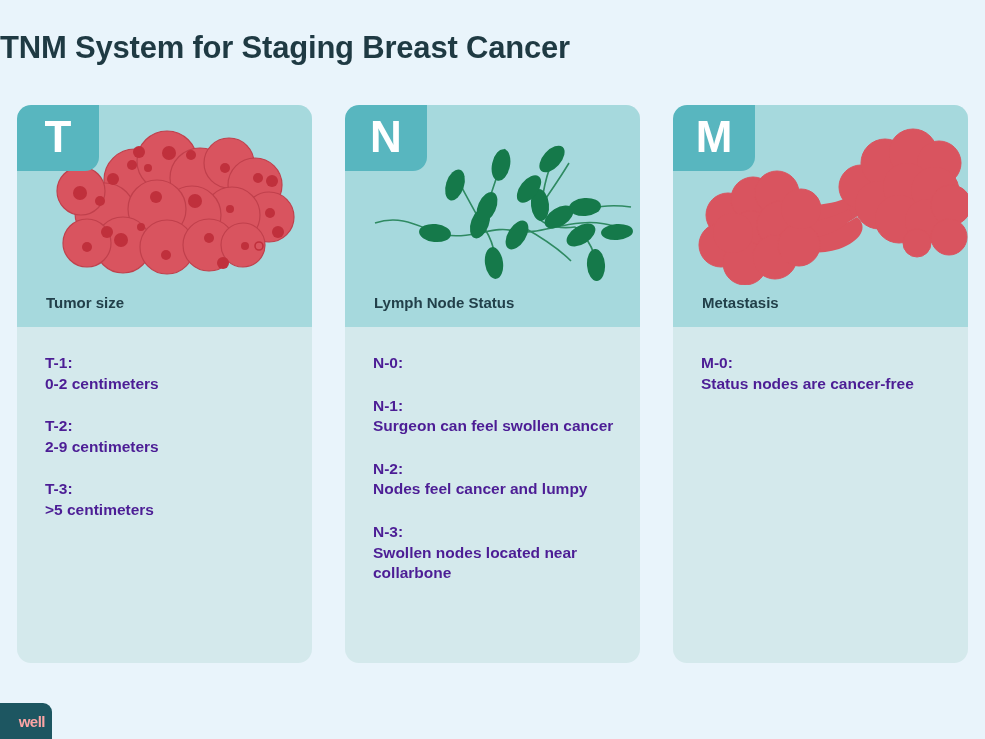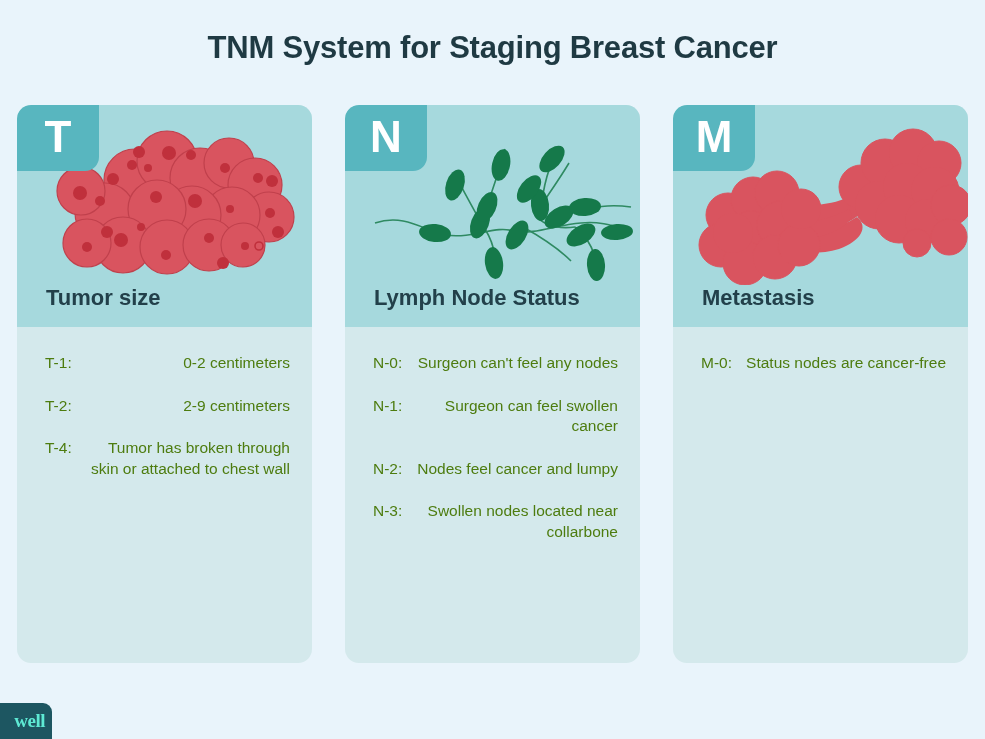--- a/index.html
+++ b/index.html
@@ -6,21 +6,20 @@
   body{
     width:985px;height:739px;
     background:#e9f4fb;
     font-family:"Liberation Sans", sans-serif;
     overflow:hidden;
     position:relative;
   }
   .page-title{
     position:absolute;
     top:30px;left:0;width:985px;
-    text-align:center;
     font-size:31px;
     font-weight:bold;
     color:#1f3a43;
     letter-spacing:-0.2px;
   }
   .columns{
     position:absolute;
     top:105px;left:17px;
     width:951px;height:558px;
     display:flex;
@@ -62,63 +61,62 @@
   }
   .art{
     position:absolute;
     top:0;left:0;
     width:295px;height:180px;
     z-index:1;
   }
   .card-label{
     position:absolute;
     left:29px;bottom:16px;
-    font-size:22px;
+    font-size:15px;
     font-weight:bold;
     color:#22404a;
     z-index:2;
   }
   .card-body{
     padding:26px 22px 10px 28px;
     flex:1;
   }
   .item{
     display:flex;
     font-size:15.5px;
-    font-weight:normal;
-    color:#4d7c0f;
+    font-weight:bold;
+    color:#4c1d95;
     line-height:1.33;
     margin-bottom:22px;
+    flex-direction:column;
   }
   .item-key{
     white-space:nowrap;
     padding-right:6px;
   }
   .item-text{
     flex:1;
-    text-align:right;
   }
   .logo{
     position:absolute;
     left:-34px;bottom:0;
     width:86px;height:36px;
     background:#1d5661;
     border-top-right-radius:9px;
     display:flex;
     align-items:center;
     justify-content:flex-end;
     padding-right:7px;
     box-sizing:border-box;
   }
   .logo-text{
-    color:#5eead4;
-    font-size:19px;
+    color:#fca5a5;
+    font-size:15px;
     font-weight:bold;
     letter-spacing:-0.5px;
-    font-family:Liberation Serif, serif;
   }
 </style>
 </head>
 <body>
 
 <div class="page-title">TNM System for Staging Breast Cancer</div>
 
 <div class="columns">
 
   <div class="card">
@@ -178,22 +176,22 @@
     <div class="card-body">
       <div class="item">
         <span class="item-key">T-1:</span>
         <span class="item-text">0-2 centimeters</span>
       </div>
       <div class="item">
         <span class="item-key">T-2:</span>
         <span class="item-text">2-9 centimeters</span>
       </div>
       <div class="item">
-        <span class="item-key">T-4:</span>
-        <span class="item-text">Tumor has broken through skin or attached to chest wall</span>
+        <span class="item-key">T-3:</span>
+        <span class="item-text">&gt;5 centimeters</span>
       </div>
     </div>
   </div>
 
   <div class="card">
     <div class="card-top">
       <svg class="art" viewBox="0 0 295 180">
         <g stroke="#2f8a62" stroke-width="1.6" fill="none">
           <path d="M30 118 C60 108, 80 126, 100 130"></path>
           <path d="M100 130 C130 134, 150 120, 168 126"></path>
@@ -228,21 +226,20 @@
         </g>
       </svg>
       <div class="badge">
         <span class="badge-letter">N</span>
       </div>
       <div class="card-label">Lymph Node Status</div>
     </div>
     <div class="card-body">
       <div class="item">
         <span class="item-key">N-0:</span>
-        <span class="item-text">Surgeon can't feel any nodes</span>
       </div>
       <div class="item">
         <span class="item-key">N-1:</span>
         <span class="item-text">Surgeon can feel swollen cancer</span>
       </div>
       <div class="item">
         <span class="item-key">N-2:</span>
         <span class="item-text">Nodes feel cancer and lumpy</span>
       </div>
       <div class="item">

